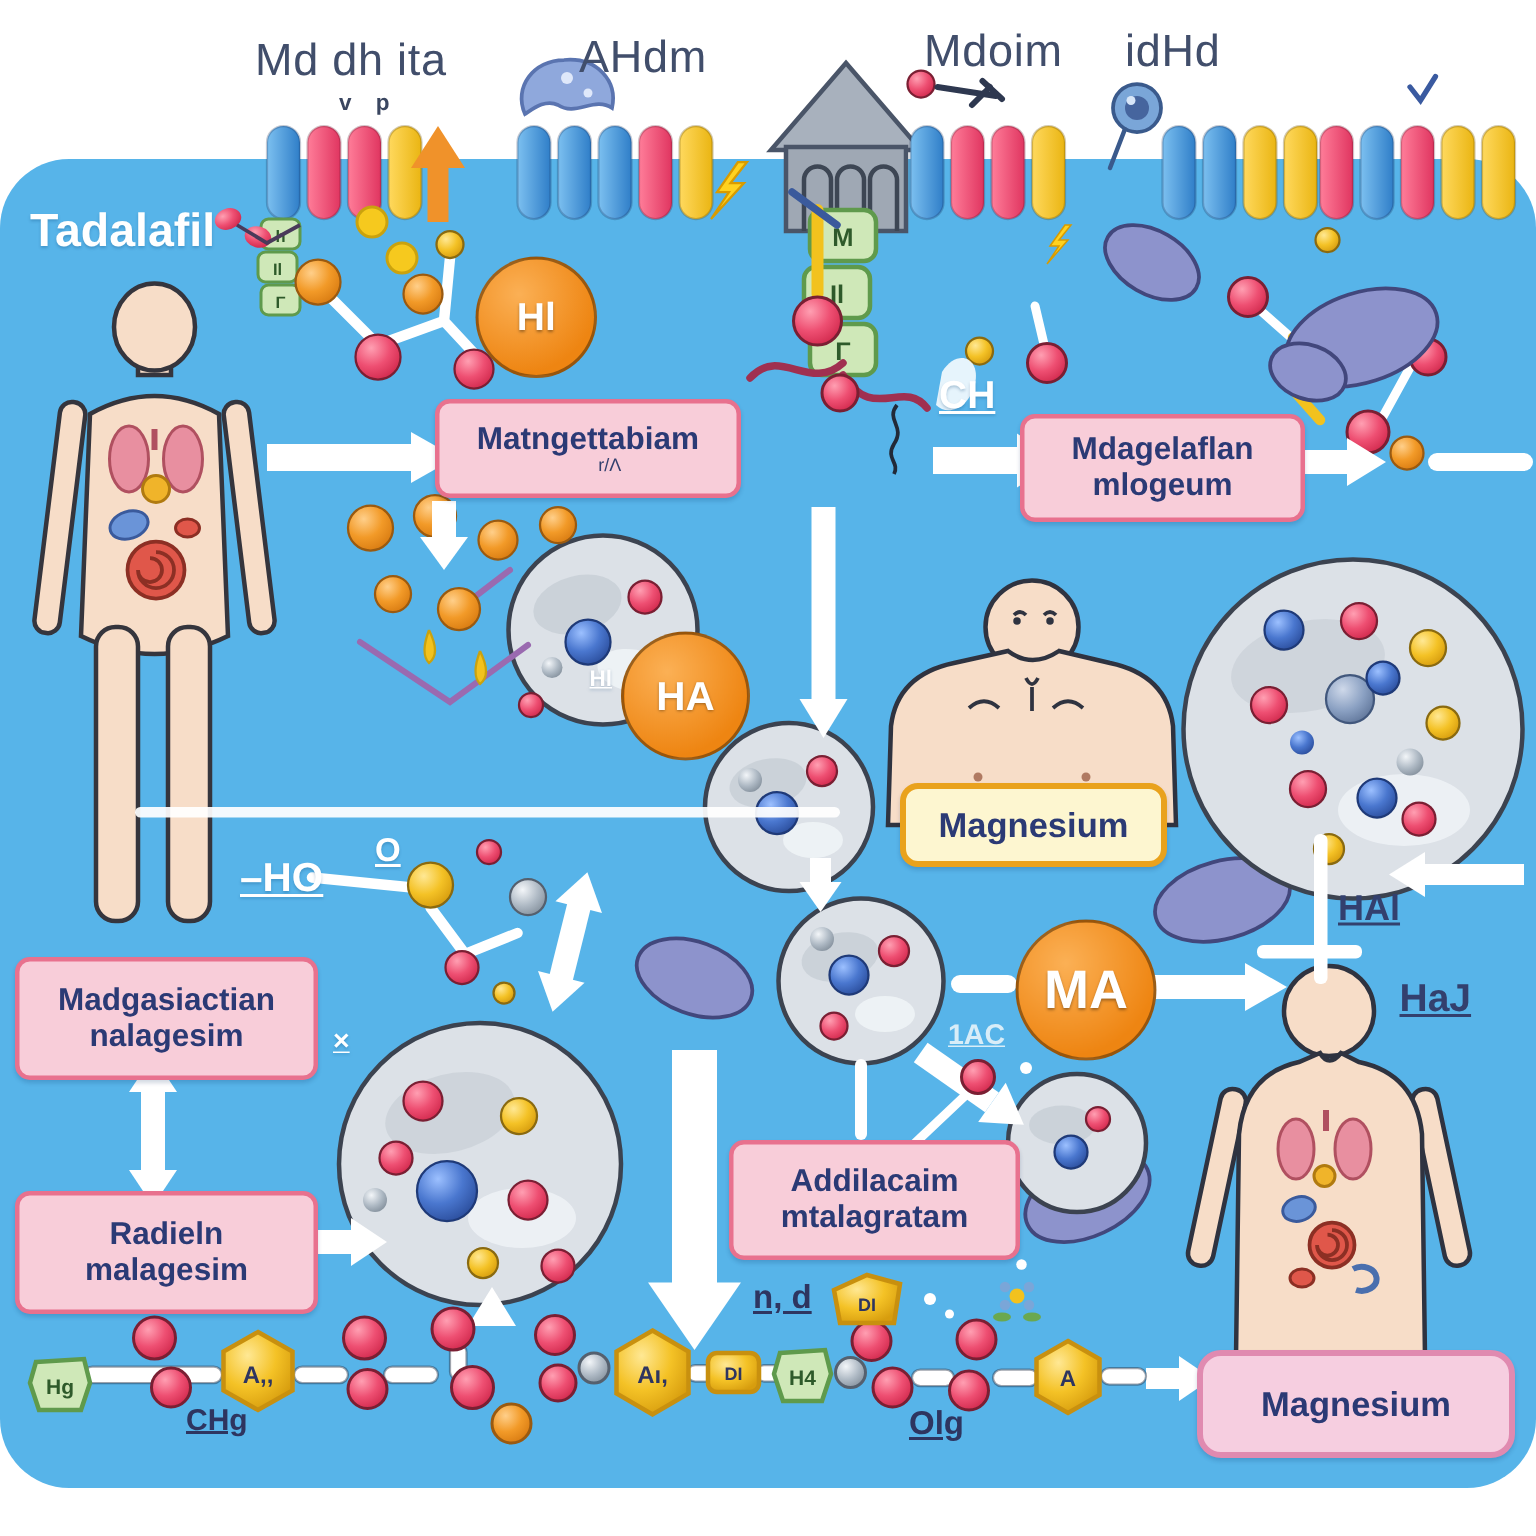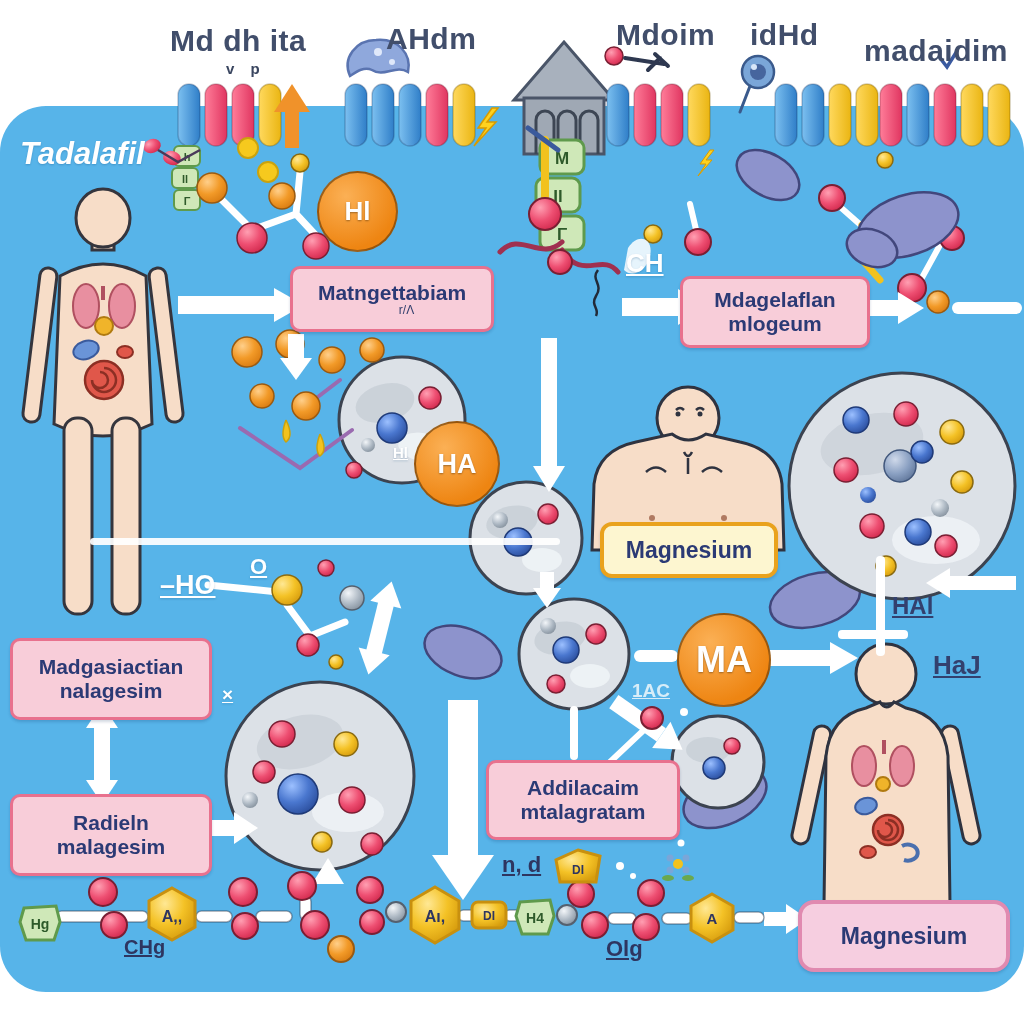--- a/index.html
+++ b/index.html
@@ -2,23 +2,23 @@
 <html><head>
 <meta charset="utf-8">
 <style>
   html,body{margin:0;padding:0;background:#ffffff;}
   #stage{position:relative;width:1024px;height:1024px;overflow:hidden;
          font-family:"Liberation Sans",sans-serif;background:#ffffff;}
   #panel{position:absolute;left:0;top:106px;width:1024px;height:886px;
          background:#57b4e9;border-radius:46px;}
   svg.art{position:absolute;left:0;top:0;}
   .abs{position:absolute;}
-  .hdr-lbl{color:#414e6b;font-weight:700;font-size:30px;letter-spacing:.5px;white-space:nowrap;}
+  .hdr-lbl{color:#414e6b;font-weight:400;font-size:30px;letter-spacing:.5px;white-space:nowrap;}
   .hdr-mark{color:#3a4660;font-weight:700;font-size:15px;letter-spacing:6px;}
-  .title{color:#ffffff;font-weight:700;font-size:31px;text-shadow:0 1px 2px rgba(0,60,110,.25);font-style:italic;}
+  .title{color:#ffffff;font-weight:700;font-size:31px;text-shadow:0 1px 2px rgba(0,60,110,.25);}
   .pbox{background:#f8cdd9;border:3px solid #e8718e;border-radius:10px;
         display:flex;flex-direction:column;align-items:center;justify-content:center;
         text-align:right;color:#2b3a75;font-weight:700;line-height:1.12;
         box-shadow:0 2px 3px rgba(0,40,90,.18);}
   .pbox .l1{font-size:21px;}
   .pbox .l2{font-size:21px;}
   .pbox .sub{font-size:12px;font-weight:400;color:#33406e;padding-left:29px;}
   .ybox{background:#fdf6d0;border:4px solid #e9a21d;border-radius:12px;
         display:flex;align-items:center;justify-content:center;color:#2b3a75;
         font-weight:700;font-size:23px;box-shadow:0 2px 3px rgba(0,40,90,.18);}
@@ -494,21 +494,20 @@
       <circle cx="620" cy="866" r="4" fill="#ffffff"></circle>
         <circle cx="633" cy="876" r="3" fill="#ffffff"></circle>
       <circle cx="681" cy="843" r="3.5" fill="#ffffff"></circle>
     </g>
   </svg>
 
   <div class="abs hdr-lbl" style="left:170px;top:24px;">Md dh ita</div>
   <div class="abs hdr-lbl" style="left:386px;top:22px;">AHdm</div>
   <div class="abs hdr-lbl" style="left:616px;top:18px;">Mdoim</div>
   <div class="abs hdr-lbl" style="left:750px;top:18px;">idHd</div>
-  <div class="abs hdr-lbl" style="left:864px;top:34px;">madaidim</div>
   <div class="abs hdr-mark" style="left:226px;top:60px;">v p</div>
 
   <div class="abs title" style="left:20px;top:136px;">Tadalafil</div>
 
   <div class="abs pbox" style="left:290px;top:266px;width:198px;height:60px;">
     <span class="l1">Matngettabiam</span>
     <span class="sub">r/Λ</span>
   </div>
   <div class="abs pbox" style="left:680px;top:276px;width:184px;height:66px;">
     <span class="l1">Mdagelaflan</span>

